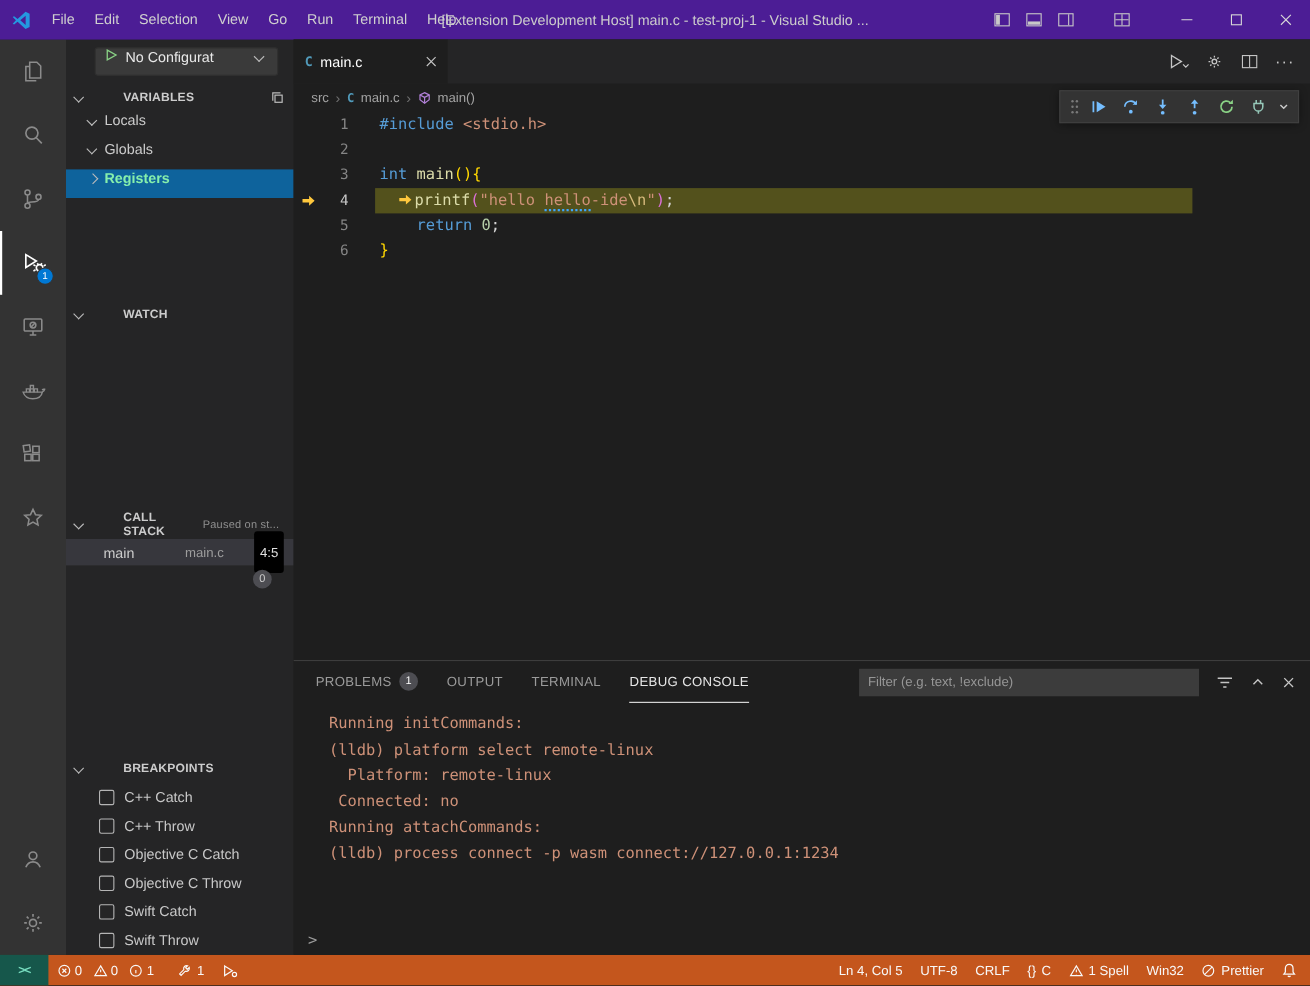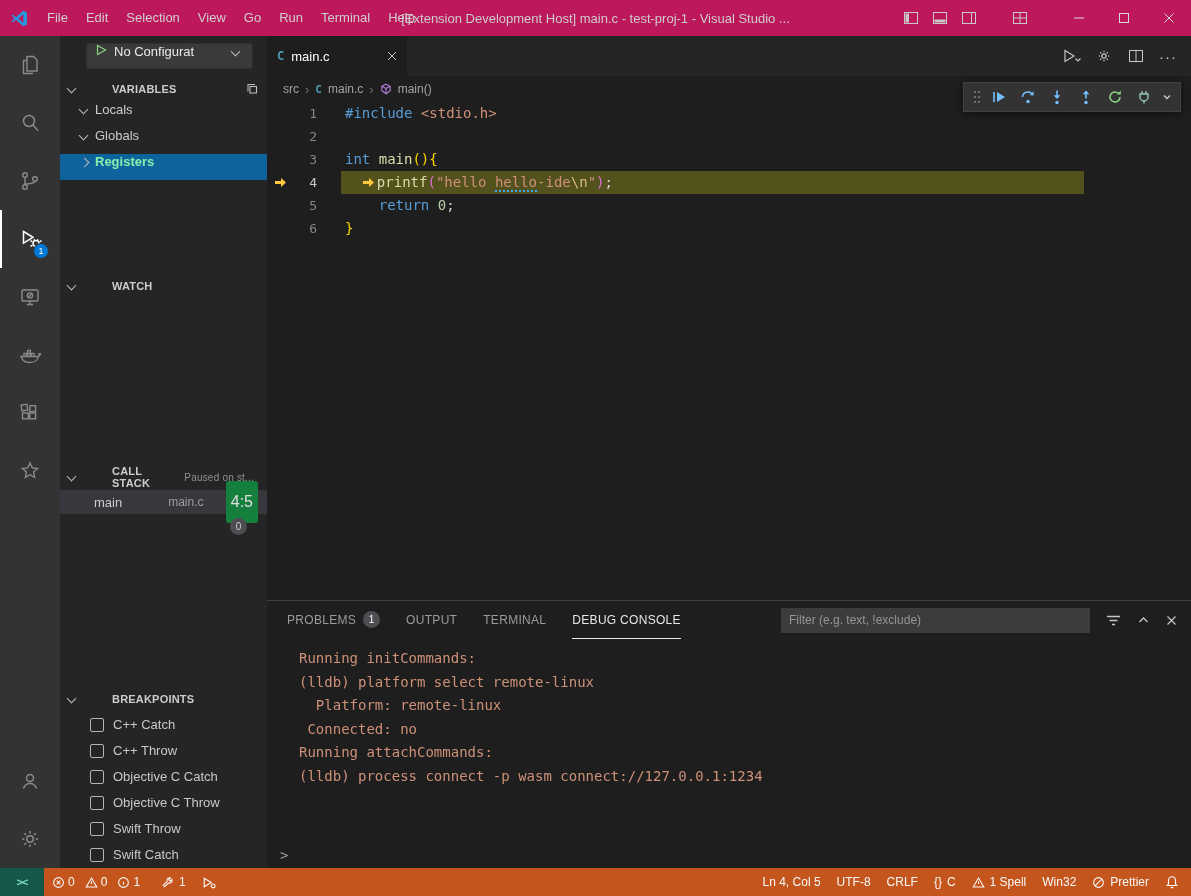--- a/index.html
+++ b/index.html
@@ -1,21 +1,21 @@
 <!DOCTYPE html>
 <html><head>
 <meta charset="utf-8">
 <style>
   * { margin:0; padding:0; box-sizing:border-box; }
   html,body { width:1191px; height:896px; overflow:hidden; }
   body { background:#1e1e1e; font-family:"Liberation Sans",sans-serif; color:#ccc; user-select:none; }
   svg { display:block; }
 
   
-  .titlebar { height:36px; background:#be185d; display:flex; align-items:center; position:relative; }
+  .titlebar { height:36px; background:#4c1d95; display:flex; align-items:center; position:relative; }
   .logo { width:38px; display:flex; justify-content:center; }
   .menu-bar { display:flex; height:100%; }
   .menu-item { padding:0 9px; font-size:13px; color:#cfcfcf; line-height:36px; }
   .window-title { position:absolute; left:50%; transform:translateX(-50%); font-size:13px; color:#cccccc; white-space:nowrap; }
   .tb-right { margin-left:auto; display:flex; align-items:center; height:100%; }
   .tb-icon { width:29px; height:100%; display:flex; align-items:center; justify-content:center; color:#c8c8c8; }
   .tb-gap { width:22px; }
   .win-btn { width:45px; height:100%; display:flex; align-items:center; justify-content:center; color:#d8d8d8; }
 
   
@@ -40,21 +40,21 @@
   .chev::before { content:''; position:absolute; top:4px; left:4px; width:6px; height:6px;
                   border-right:1.4px solid #bbb; border-bottom:1.4px solid #bbb; transform:rotate(45deg); }
   .chev.right::before { transform:rotate(-45deg); left:5px; top:5px; }
   .hdr-spacer { flex:1; }
   .var-row { height:26px; display:flex; align-items:flex-start; padding-left:16px; color:#cccccc; }
   .var-row.selected { background:#0e639c; color:#86efac;font-weight:bold; }
   .var-row .chev { margin-right:3px; }
   .cs-status { margin-left:auto; font-weight:normal; font-size:10px; color:#8f8f8f; padding-right:5px; white-space:nowrap; }
   .frame-row { height:24px; background:#37373d; display:flex; align-items:center; padding:0 9px 0 34px; color:#cccccc; }
   .frame-file { color:#9d9d9d; font-size:12px; margin-left:46px; }
-  .frame-pos { margin-left:auto; background:#15803d; color:#e0e0e0; font-size:16px; padding:12px 5px; border-radius:3px; }
+  .frame-pos { margin-left:auto; background:#000000; color:#e0e0e0; font-size:12px; padding:12px 5px; border-radius:3px; }
   .cs-badge-row { height:24px; position:relative; }
   .cs-badge { position:absolute; left:170px; top:4px; width:17px; height:17px; border-radius:50%;
               background:#4d4d52; color:#cccccc; font-size:10px; display:flex; align-items:center; justify-content:center; }
   .sp-a { height:94px; } .sp-b { height:167px; } .sp-c { height:149px; }
   .bp-row { height:26px; display:flex; align-items:center; padding-left:30px; gap:9px; color:#c8c8c8; }
   .checkbox { width:14px; height:14px; border:1px solid #b5b5b5; border-radius:2px; background:transparent; flex:none; }
 
   
   .editorcol { flex:1; min-width:0; display:flex; flex-direction:column; background:#1e1e1e; position:relative; }
   .tabbar { height:40px; background:#252526; display:flex; align-items:stretch; }
@@ -321,25 +321,25 @@
         <div class="bp-row">
           <span class="checkbox"></span>
           <span class="bp-label">Objective C Catch</span>
         </div>
         <div class="bp-row">
           <span class="checkbox"></span>
           <span class="bp-label">Objective C Throw</span>
         </div>
         <div class="bp-row">
           <span class="checkbox"></span>
-          <span class="bp-label">Swift Throw</span>
+          <span class="bp-label">Swift Catch</span>
         </div>
         <div class="bp-row">
           <span class="checkbox"></span>
-          <span class="bp-label">Swift Catch</span>
+          <span class="bp-label">Swift Throw</span>
         </div>
       </div>
   </div>
 
   <div class="editorcol">
 
     <div class="tabbar">
       <div class="tab">
         <span class="tab-cicon">C</span>
         <span>main.c</span>

